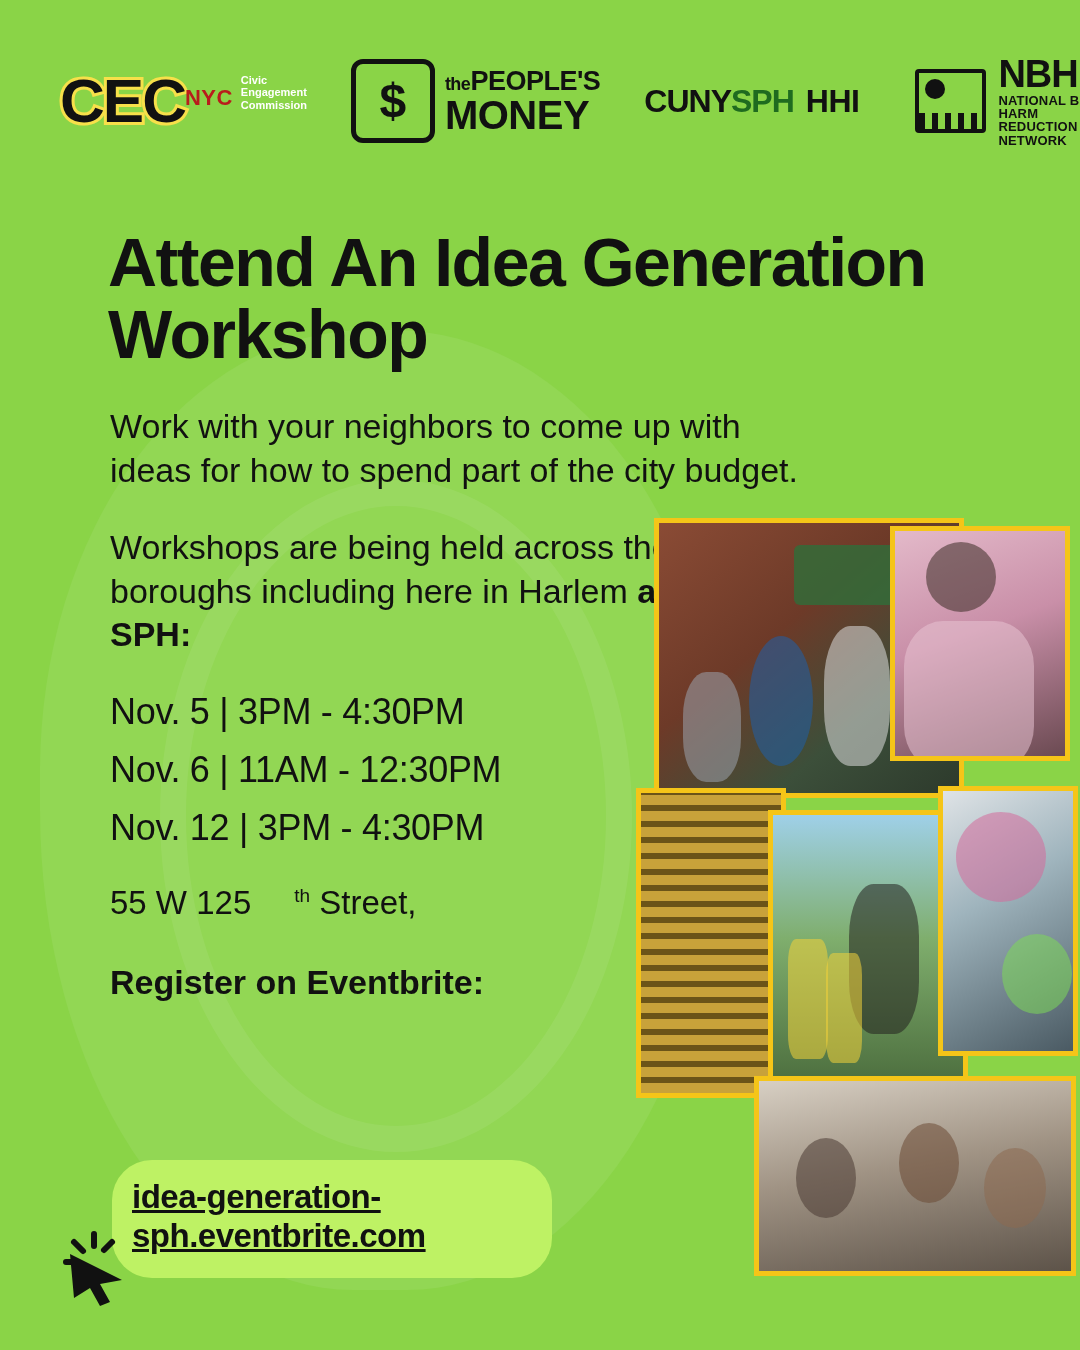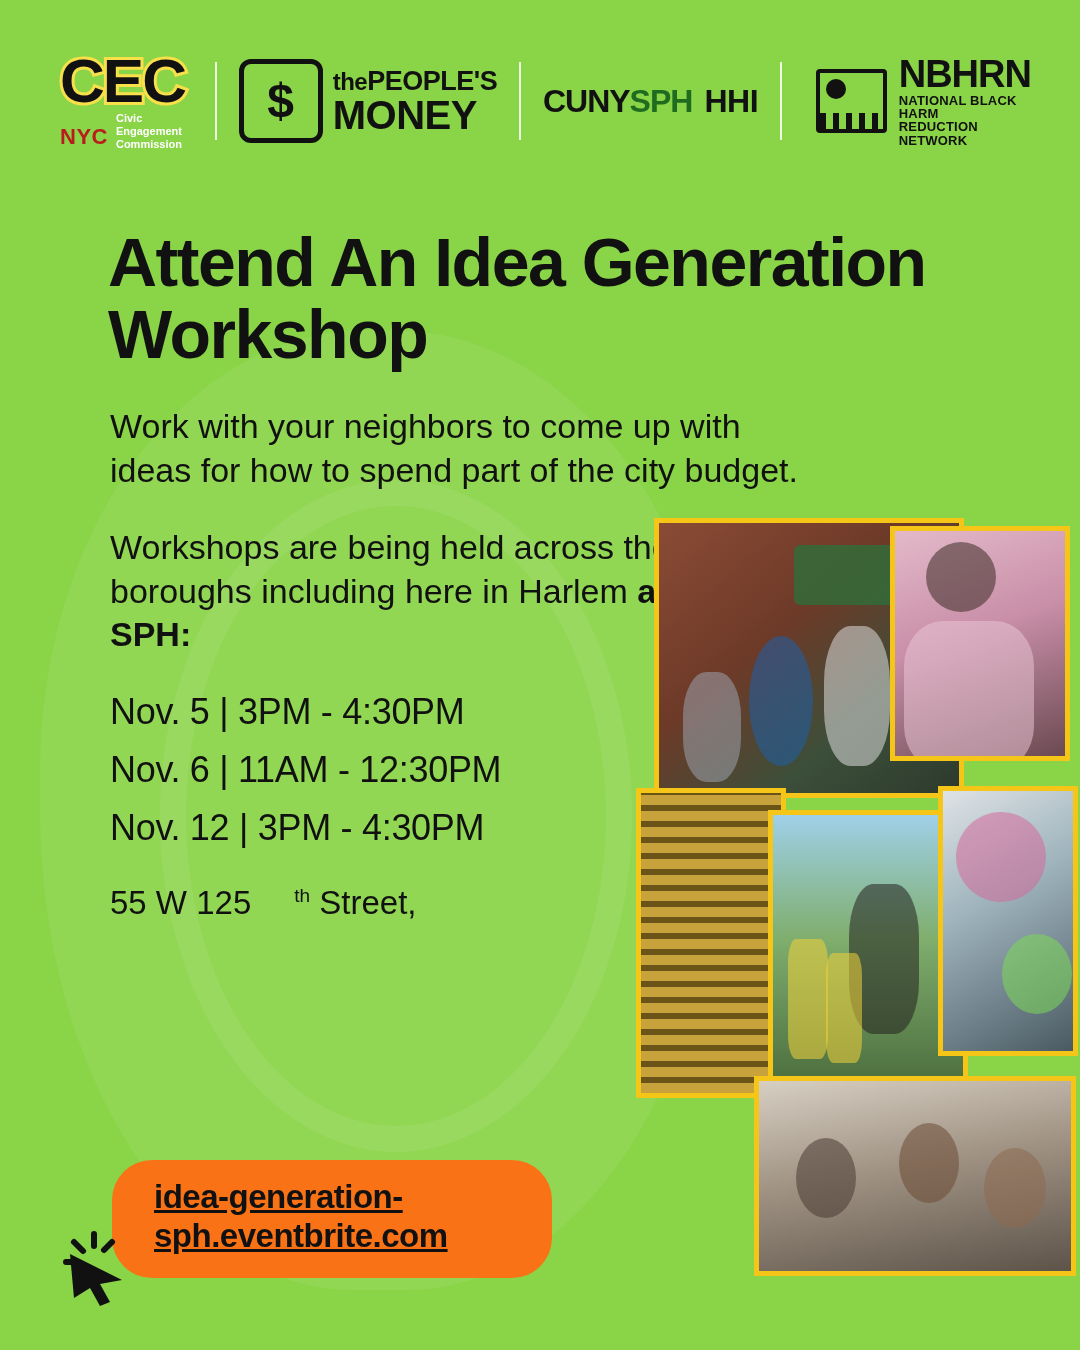--- a/index.html
+++ b/index.html
@@ -26,21 +26,21 @@
     border-radius:50%;
     border:26px solid rgba(255,255,255,0.07);
   }
 
   
   .logobar{
     position:absolute;top:46px;left:60px;right:40px;
     height:110px;
     display:flex;align-items:center;
   }
-  .logo-cec{display:flex;flex-direction:column;align-items:flex-start;}
+  .logo-cec{display:flex;flex-direction:row;align-items:flex-start;}
   .cec-word{
     font-size:62px;font-weight:bold;letter-spacing:-2px;
     color:#111;
     -webkit-text-stroke:6px #f7e04a;
     paint-order:stroke fill;
     line-height:0.95;
   }
   .cec-sub{display:flex;align-items:flex-end;gap:8px;margin-top:2px;}
   .cec-nyc{font-size:22px;font-weight:bold;color:#b91c1c;letter-spacing:0.5px;}
   .cec-desc{font-size:11px;color:#fff;line-height:1.15;font-weight:bold;}
@@ -56,21 +56,21 @@
     border:5px solid #111;
     background:#8ad447;
     display:flex;align-items:center;justify-content:center;
     position:relative;
   }
   .coin span{
     font-size:48px;font-weight:bold;color:#111;line-height:1;
   }
   .peoples-txt{line-height:1.0;}
   .peoples-top{font-size:27px;font-weight:bold;color:#111;letter-spacing:-0.5px;}
-  .peoples-top .the{font-size:24px;font-weight:bold;}
+  .peoples-top .the{font-size:18px;font-weight:bold;}
   .peoples-bot{font-size:40px;font-weight:bold;color:#111;letter-spacing:-0.5px;}
 
   .logo-cuny{display:flex;align-items:center;gap:12px;}
   .cuny-main{font-size:32px;font-weight:bold;color:#111;letter-spacing:-1px;}
   .cuny-sph{color:#1f6b1f;}
   .cuny-hhi{font-size:32px;font-weight:bold;color:#111;letter-spacing:-0.5px;}
 
   .logo-nbhrn{display:flex;align-items:center;gap:12px;padding-left:12px;}
   .nb-mark{
     width:72px;height:56px;border:4px solid #111;border-radius:4px;
@@ -113,23 +113,23 @@
   }
   .address sup{font-size:19px;margin-left:43px;}
 
   .register{
     font-size:34px;font-weight:bold;color:#111;margin-top:40px;
   }
 
   .link-pill{
     position:absolute;left:112px;top:1160px;
     width:440px;
-    background:#f97316;
+    background:#bef264;
     border-radius:40px;
-    padding:18px 26px 22px 42px;
+    padding:18px 26px 22px 20px;
     box-sizing:border-box;
   }
   .link-pill a{
     display:block;
     font-size:33px;font-weight:bold;color:#111;
     text-decoration:underline;
     line-height:1.18;
     letter-spacing:-0.5px;
   }
   .cursor{
@@ -228,20 +228,21 @@
   <div class="sessions">
     <div class="session">Nov. 5 | 3PM - 4:30PM</div>
     <div class="session">Nov. 6 | 11AM - 12:30PM</div>
     <div class="session">Nov. 12 | 3PM - 4:30PM</div>
   </div>
 
   <div class="address">
     <span>55 W 125</span><sup>th</sup><span> Street,</span><br>
   </div>
 
+  <div class="register">Register on Eventbrite:</div>
 </div>
 
 <div class="link-pill">
   <a href="#">idea-generation-sph.eventbrite.com</a>
 </div>
 
 <div class="cursor">
   <svg width="78" height="78" viewBox="0 0 78 78" aria-hidden="true">
     <g stroke="#111" stroke-width="6" stroke-linecap="round">
       <line x1="34" y1="6" x2="34" y2="18"></line>

